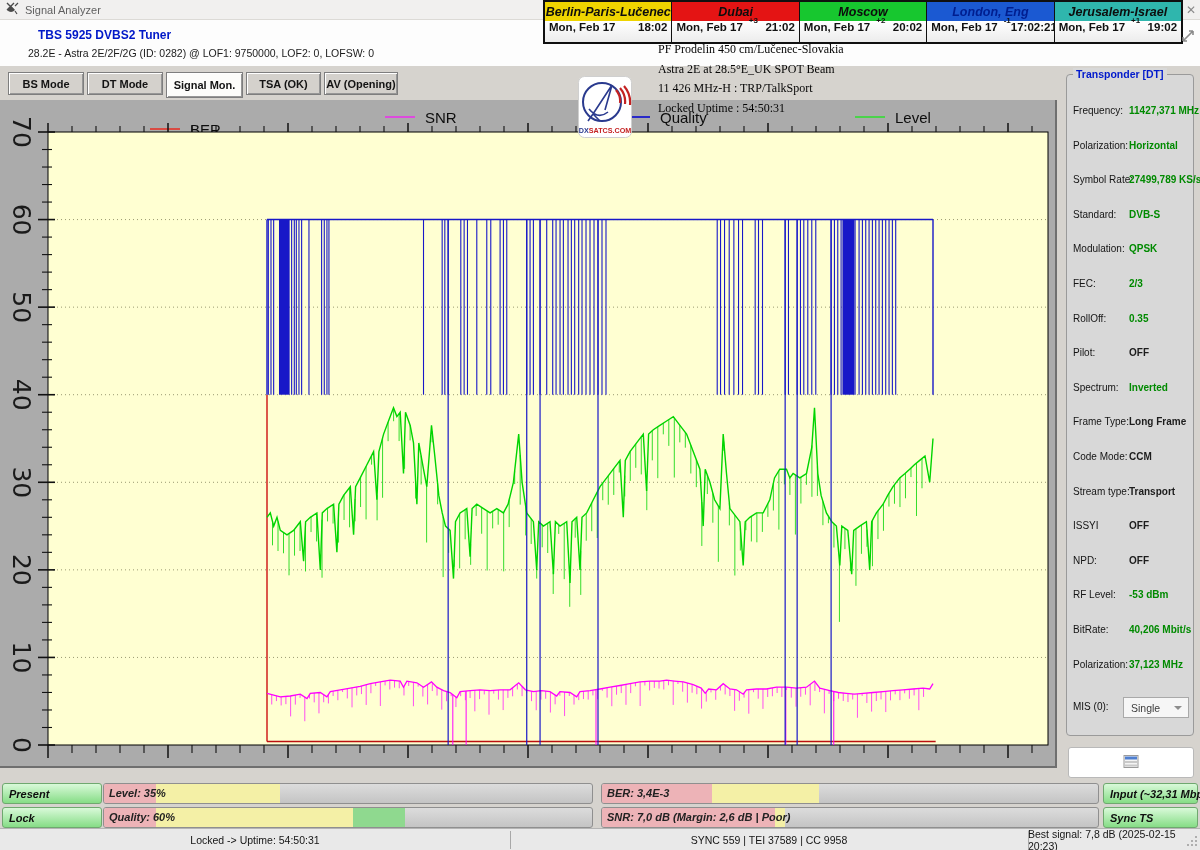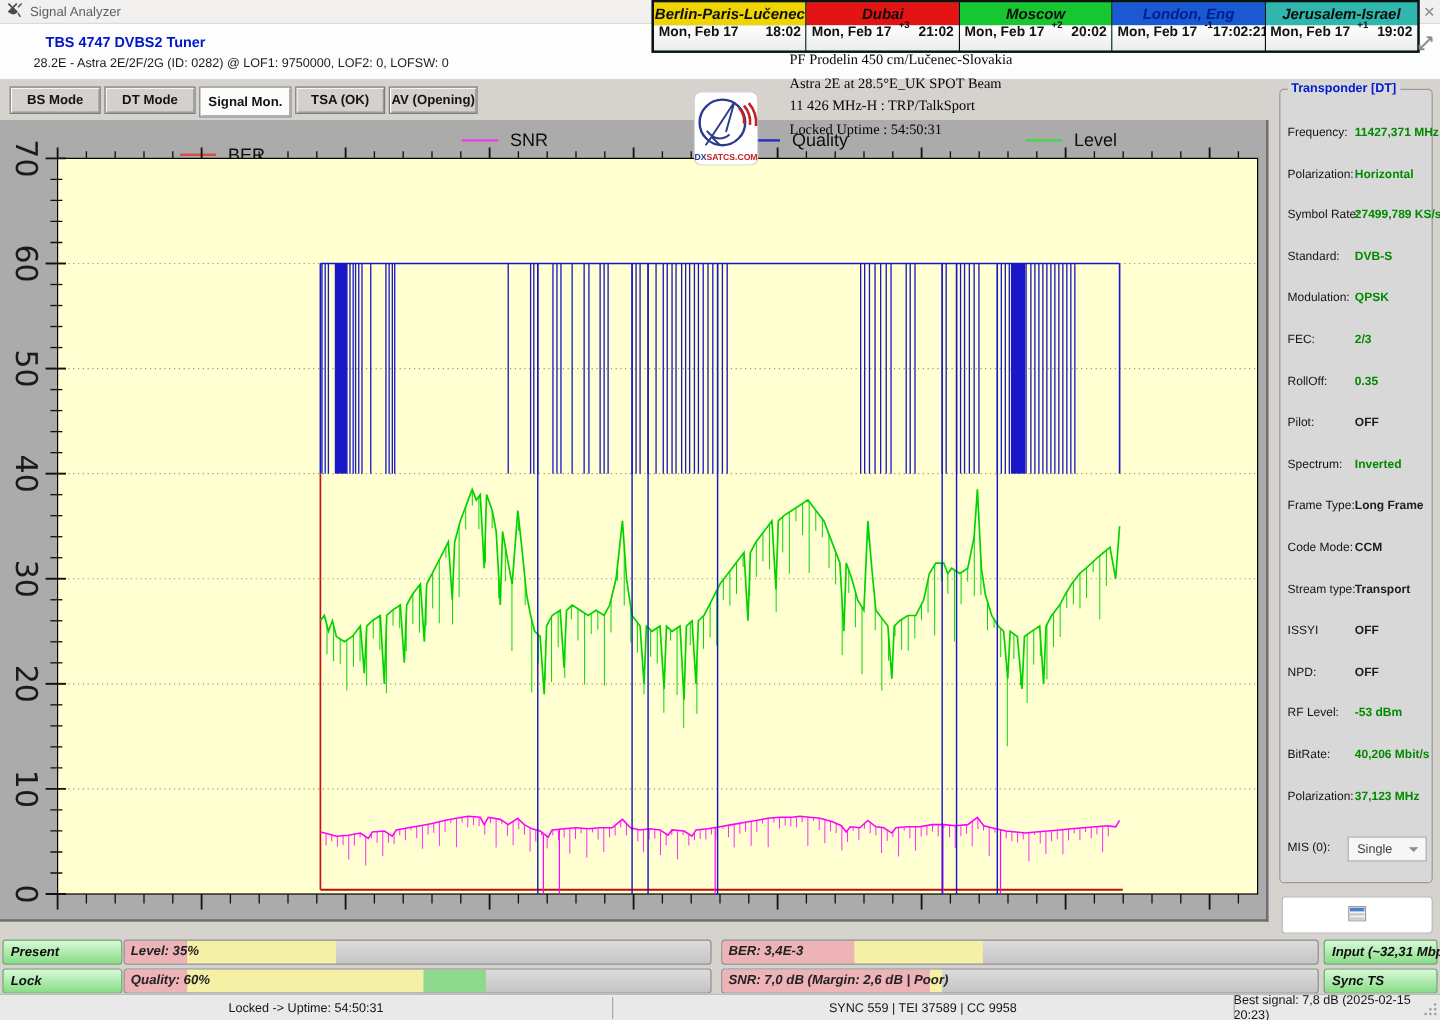--- a/index.html
+++ b/index.html
@@ -11,21 +11,21 @@
             border-bottom:1px solid #dcdad6;display:flex;align-items:center;gap:6px;padding-left:6px;box-sizing:border-box}
   .titlebar .ttl{font-size:11px;color:#5f5f5f}
 
   
   .whiteband{position:absolute;left:0;top:20px;width:1200px;height:46px;background:#fdfdfd}
   .tuner-title{position:absolute;left:38px;top:8px;font-size:12px;font-weight:bold;color:#0018c8}
   .tuner-sub{position:absolute;left:28px;top:27px;font-size:10.5px;color:#1b1b1b}
 
   
   .clocks{position:absolute;left:543px;top:0;width:640px;height:44px;border:2px solid #101010;
-          display:flex;box-sizing:border-box;background:#0f766e}
+          display:flex;box-sizing:border-box;background:#0ea5e9}
   .clockcol{flex:1 1 0;border-right:1px solid #101010;display:flex;flex-direction:column;min-width:0}
   .clockcol:last-child{border-right:none}
   .clockhead{height:20px;display:flex;align-items:center;justify-content:center;
              font-size:12.5px;font-weight:bold;font-style:italic;color:#0d0d0d;white-space:nowrap;overflow:hidden}
   .clockbody{height:22px;background:linear-gradient(#ffffff,#ececec);display:flex;
              font-size:11.5px;font-weight:bold;padding:0 4px;position:relative}
   .clockbody .d{white-space:nowrap}
   .clockbody .off{font-size:8px;font-weight:bold;position:relative;top:-5px;margin-left:6px}
   .clockbody .tm{margin-left:auto;white-space:nowrap}
   .clock-close{position:absolute;left:1186px;top:3px;font-size:12px;color:#8a8a8a;cursor:pointer}
@@ -99,21 +99,21 @@
     <svg width="13" height="13" viewBox="0 0 13 13">
       <path d="M1 1 L8 8 M8 1 L1 8" stroke="#4a4a4a" stroke-width="1.4"></path>
       <path d="M1 8 Q5 12 9 8 L5 4 Z" fill="#4a4a4a"></path>
       <path d="M9 4 L12 1 M9 9 L11 12" stroke="#4a4a4a" stroke-width="1.2"></path>
     </svg>
   </span>
   <span class="ttl">Signal Analyzer</span>
 </div>
 
 <div class="whiteband">
-  <div class="tuner-title">TBS 4747 DVBS2 Tuner</div>
+  <div class="tuner-title">TBS 5925 DVBS2 Tuner</div>
   <div class="tuner-sub">28.2E - Astra 2E/2F/2G (ID: 0282) @ LOF1: 9750000, LOF2: 0, LOFSW: 0</div>
 </div>
 
 <div class="tabsrow" id="tabsrow">
     <div class="tab" style="left: 8px; width: 76px;">BS Mode</div>
     <div class="tab" style="left: 87px; width: 76px;">DT Mode</div>
     <div class="tab active" style="left: 166px; width: 77px;">Signal Mon.</div>
     <div class="tab" style="left: 246px; width: 75px;">TSA (OK)</div>
     <div class="tab" style="left: 324px; width: 74px;">AV (Opening)</div>
   </div>

